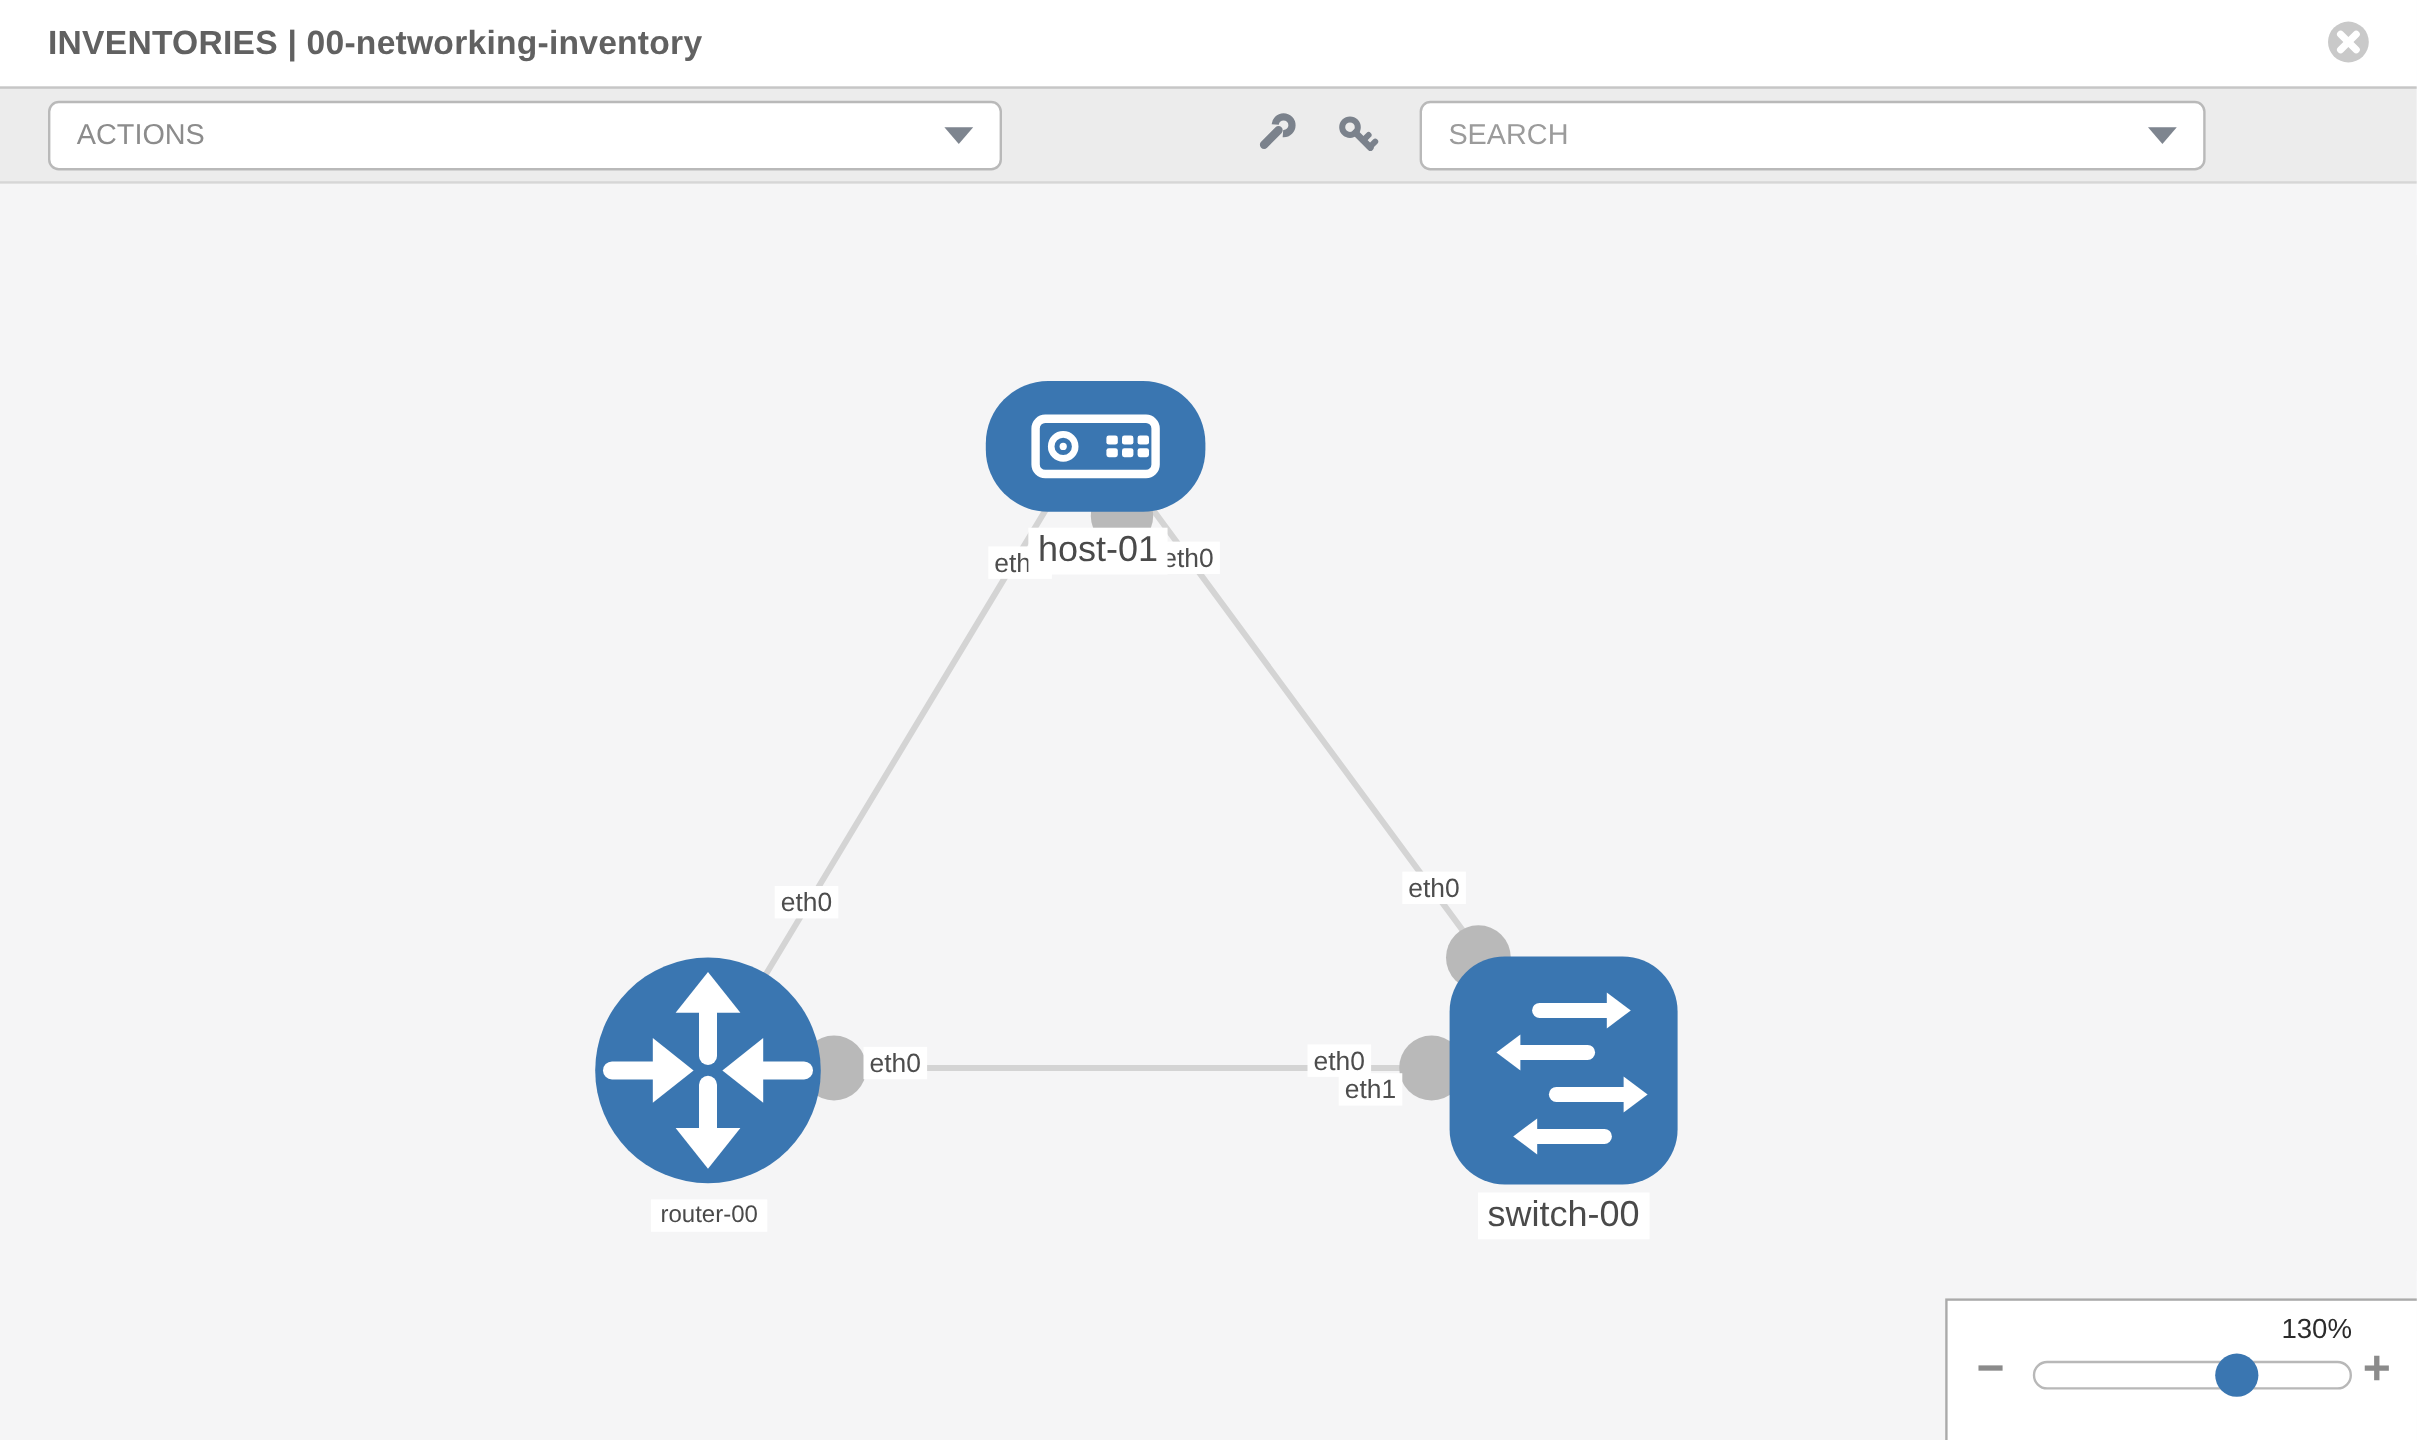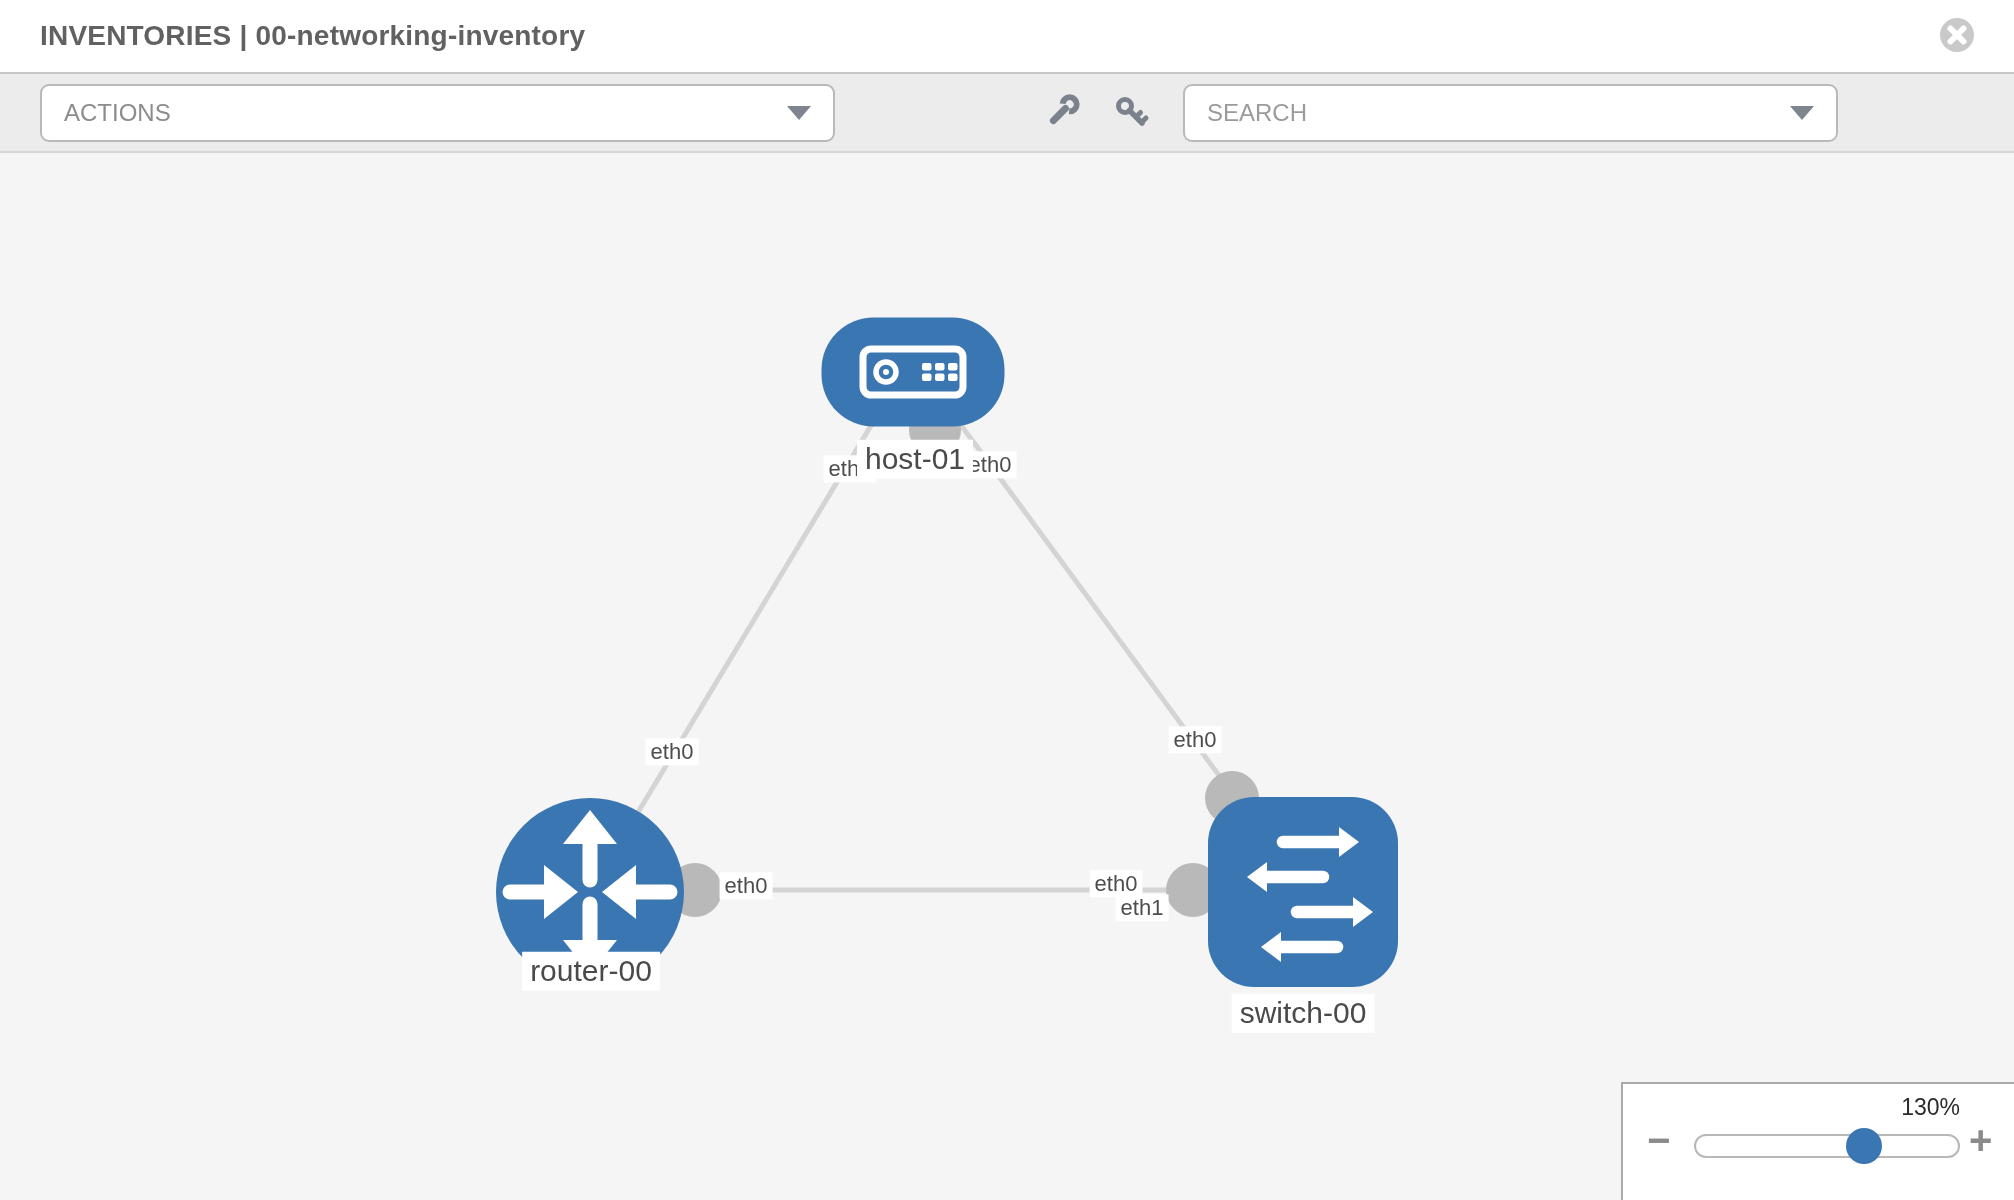--- a/index.html
+++ b/index.html
@@ -145,21 +145,21 @@
   </svg>
 <div id="labels-layer">
     <div class="iface-label" style="left: 850px; top: 469px; font-size: 22px;">eth0</div>
     <div class="iface-label" style="left: 990px; top: 465px; font-size: 22px;">eth0</div>
     <div class="iface-label" style="left: 672px; top: 752px; font-size: 22px;">eth0</div>
     <div class="iface-label" style="left: 1195px; top: 740px; font-size: 22px;">eth0</div>
     <div class="iface-label" style="left: 746px; top: 886px; font-size: 22px;">eth0</div>
     <div class="iface-label" style="left: 1116px; top: 884px; font-size: 22px;">eth0</div>
     <div class="iface-label" style="left: 1142px; top: 884px; font-size: 22px; margin-top: 24px;">eth1</div>
     <div class="node-label" style="left: 915px; top: 459px; font-size: 30px;">host-01</div>
-    <div class="node-label" style="left: 591px; top: 971px; font-size: 30px;">router-00</div>
+    <div class="node-label" style="left: 591px; top: 1013px; font-size: 20px;">router-00</div>
     <div class="node-label" style="left: 1303px; top: 1013px; font-size: 30px;">switch-00</div>
   </div>
 
 <div class="zoom-panel">
   <div class="zoom-value">130%</div>
   <div class="zoom-minus">−</div>
   <div class="zoom-track">
     <div class="zoom-thumb" id="zoom-thumb" style="left: calc(64% - 18px);"></div>
   </div>
   <div class="zoom-plus">+</div>

